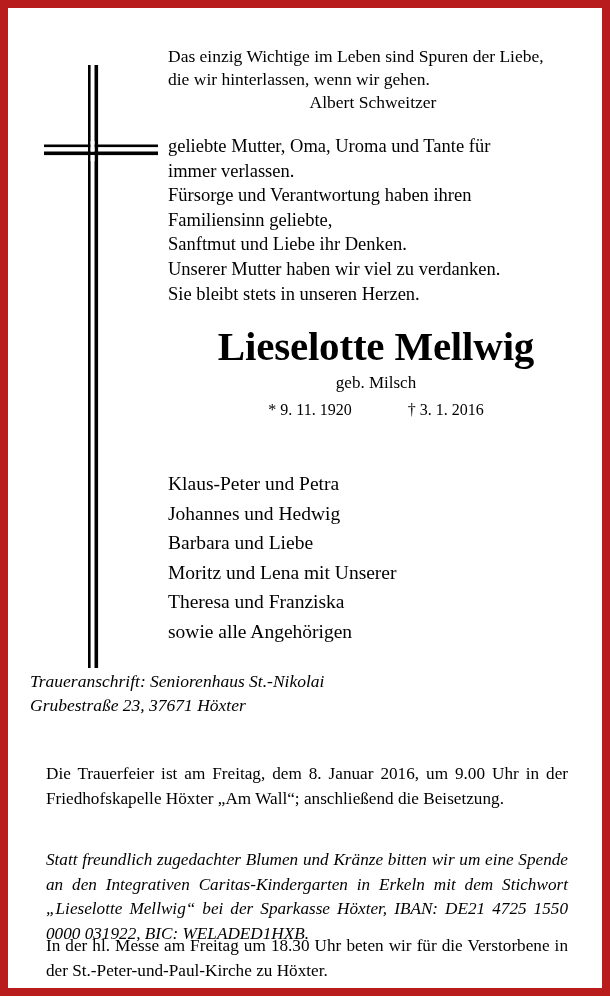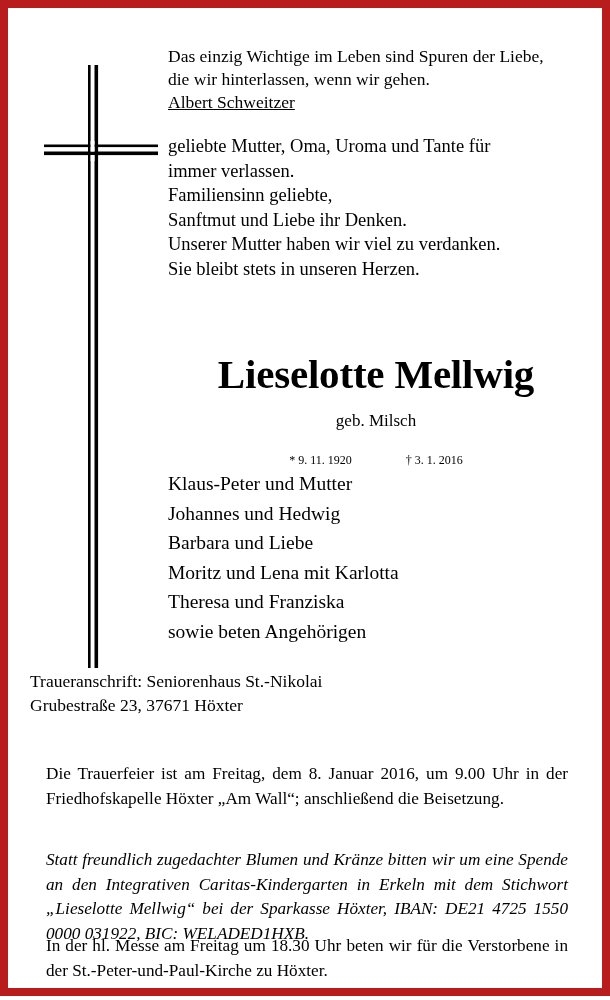--- a/index.html
+++ b/index.html
@@ -43,51 +43,50 @@
     left: 160px;
     right: 18px;
   }
 
   .quote {
     top: 37px;
     font-size: 17.5px;
     line-height: 23px;
   }
   .quote .attrib {
-    text-align: left;
+    text-align: center;
     padding-right: 6px;
-    text-decoration: underline;
   }
 
   .memorial {
     top: 126px;
     font-size: 18.5px;
     line-height: 24.6px;
   }
 
   .name-block {
-    top: 342px;
+    top: 314px;
     text-align: center;
   }
   .deceased-name {
     font-size: 41px;
     font-weight: bold;
     line-height: 48px;
     letter-spacing: -0.2px;
     white-space: nowrap;
   }
   .maiden-name {
     font-size: 17px;
     line-height: 24px;
-    margin-top: 11px;
+    margin-top: 1px;
   }
   .dates {
-    font-size: 12px;
+    font-size: 16px;
     line-height: 26px;
-    margin-top: 14px;
+    margin-top: 2px;
   }
   .dates .date-sep {
     display: inline-block;
     width: 48px;
   }
 
   .survivors {
     top: 461px;
     font-size: 19.5px;
     line-height: 29.6px;
@@ -97,20 +96,21 @@
   .block-full {
     position: absolute;
     left: 22px;
     right: 18px;
   }
 
   .address {
     top: 661px;
     font-size: 17.5px;
     line-height: 24px;
+    font-style: italic;
   }
 
   .para {
     font-size: 17.2px;
     line-height: 24.6px;
     text-align: justify;
     text-justify: inter-word;
   }
   .service   { top: 738px; }
   .donation  { top: 824px; font-style: italic; }
@@ -151,43 +151,44 @@
 
     <div class="col-indent quote">
       <div>Das einzig Wichtige im Leben sind Spuren der Liebe,</div>
       <div>die wir hinterlassen, wenn wir gehen.</div>
       <div class="attrib">Albert Schweitzer</div>
     </div>
 
     <div class="col-indent memorial">
       <div>geliebte Mutter, Oma, Uroma und Tante für</div>
       <div>immer verlassen.</div>
+      <div>Fürsorge und Verantwortung haben ihren</div>
       <div>Familiensinn geliebte,</div>
       <div>Sanftmut und Liebe ihr Denken.</div>
       <div>Unserer Mutter haben wir viel zu verdanken.</div>
       <div>Sie bleibt stets in unseren Herzen.</div>
     </div>
 
     <div class="col-indent name-block">
       <div class="deceased-name">Lieselotte Mellwig</div>
       <div class="maiden-name">geb. Milsch</div>
       <div class="dates">
         <span>* 9. 11. 1920</span>
         <span class="date-sep"></span>
         <span>† 3. 1. 2016</span>
       </div>
     </div>
 
     <div class="col-indent survivors">
-      <div>Klaus-Peter und Mutter</div>
+      <div>Klaus-Peter und Petra</div>
       <div>Johannes und Hedwig</div>
       <div>Barbara und Liebe</div>
-      <div>Moritz und Lena mit Karlotta</div>
+      <div>Moritz und Lena mit Unserer</div>
       <div>Theresa und Franziska</div>
-      <div>sowie beten Angehörigen</div>
+      <div>sowie alle Angehörigen</div>
     </div>
 
     <div class="block-full address">
       <div>Traueranschrift: Seniorenhaus St.-Nikolai</div>
       <div>Grubestraße 23, 37671 Höxter</div>
     </div>
 
     <div class="block-full para service">
       <p class="nojustify">Die Trauerfeier ist am Freitag, dem 8. Januar 2016, um 9.00 Uhr in der Friedhofskapelle Höxter „Am Wall“; anschließend die Beisetzung.</p>
     </div>

